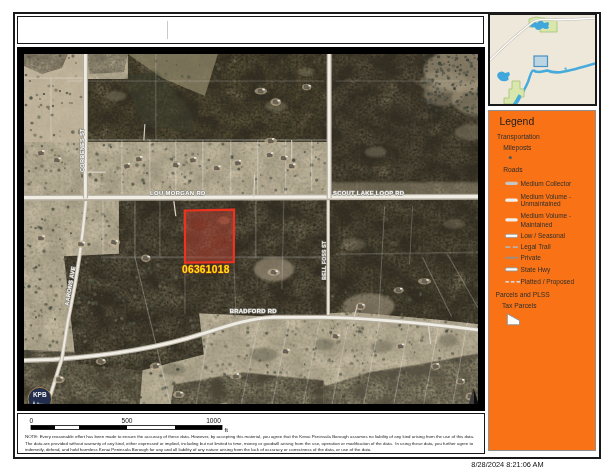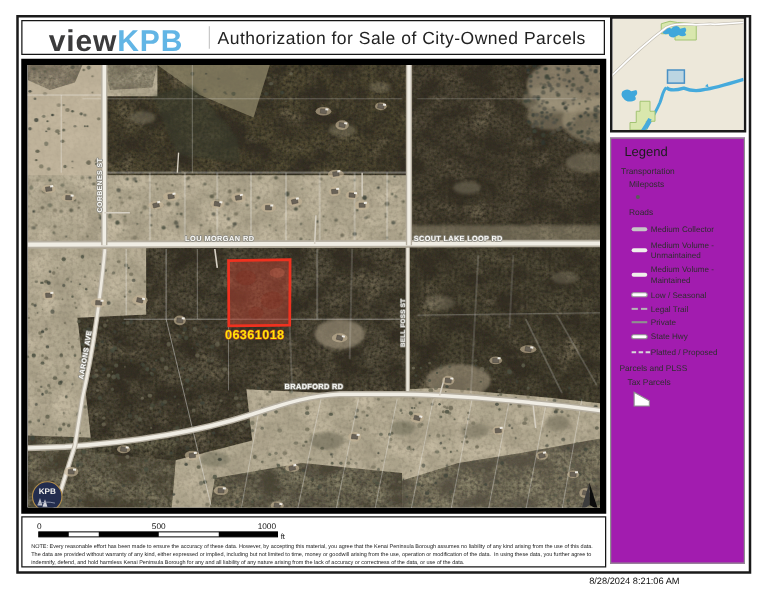--- a/index.html
+++ b/index.html
@@ -6,28 +6,26 @@
 html,body { width:612px; height:473px; background:#ffffff; font-family:"Liberation Sans",sans-serif; }
 .abs { position:absolute; }
 </style>
 </head>
 <body>
 
 <div class="abs" style="left:13px;top:12px;width:588px;height:447px;border:2px solid #1a1a1a;"></div>
 
 <div class="abs" style="left:17px;top:16px;width:467px;height:28px;border:1px solid #161616;background:#fff;">
 
-  <div class="abs" style="left:21px;top:3px;font-size:24px;font-weight:bold;letter-spacing:0.7px;"><span style="color:#3b3b3c;">view</span><span style="color:#62b5e5;">KPB</span></div>
 
   <div class="abs" style="left:149px;top:4px;width:1px;height:18px;background:#c9c9c9;"></div>
 
-  <div class="abs" style="left:156px;top:4.5px;font-size:14px;letter-spacing:0.4px;color:#222;">Authorization for Sale of City-Owned Parcels</div>
 </div>
 
-<div class="abs" style="left:17px;top:47px;width:467.5px;height:363.5px;border:5px solid #000000;overflow:hidden;">
+<div class="abs" style="left:17px;top:47px;width:467.5px;height:363.5px;border:7px solid #000000;overflow:hidden;">
 <svg width="465.5" height="361.5" viewBox="0 0 466 361" preserveAspectRatio="none">
 <defs>
 
 <filter id="fforest" x="-3%" y="-3%" width="106%" height="106%">
 <feTurbulence type="fractalNoise" baseFrequency="0.045 0.055" numOctaves="4" seed="7" result="big"></feTurbulence>
 <feColorMatrix in="big" type="matrix" values="0 0 0 0 0  0 0 0 0 0  0 0 0 0 0  2.4 0 0 0 -0.7" result="bigA"></feColorMatrix>
 <feFlood flood-color="#393328" result="dkc"></feFlood>
 <feComposite in="dkc" in2="bigA" operator="in" result="dark1"></feComposite>
 <feColorMatrix in="big" type="matrix" values="0 0 0 0 0  0 0 0 0 0  0 0 0 0 0  0 1.5 0 0 -0.85" result="ltA"></feColorMatrix>
 <feFlood flood-color="#8c8066" result="ltc"></feFlood>
@@ -1440,21 +1438,21 @@
 <path d="M 8,58 Q 12,55 15,58 L 19,57 Q 21,60 18,62 Q 20,65 16,66 Q 11,67 9,64 Q 6,61 8,58 Z" fill="#3fa7db"></path>
 
 <path d="M 22,66 L 30,66 L 30,74 L 34,74 L 34,82 L 27,82 L 27,89 L 14,89 L 14,83 L 19,83 L 19,74 L 22,74 Z" fill="#d9e7ad" stroke="#a3c373" stroke-width="0.8"></path>
 
 <path d="M 74,54 L 76,52 L 77,55 Z" fill="#45aadc"></path>
 
 <path d="M 30,80 C 28,84 26,87 24,90" fill="none" stroke="#45aadc" stroke-width="3"></path>
 </svg>
 </div>
 
-<div class="abs" style="left:488px;top:110px;width:107.5px;height:341px;border:1px solid #8f8f8f;background:#a21caf;overflow:hidden;">
+<div class="abs" style="left:488px;top:110px;width:107.5px;height:341px;border:1px solid #8f8f8f;background:#f97316;overflow:hidden;">
 <svg width="105" height="339" viewBox="0 0 105 339" font-family="Liberation Sans, sans-serif">
 
 <text x="10.5" y="13.8" font-size="10.4" fill="#1c1c1c">Legend</text>
 
 <text x="7.9" y="28" font-size="6.7" fill="#2e2e2e">Transportation</text>
 
 <text x="14.2" y="38.6" font-size="6.7" fill="#2e2e2e">Mileposts</text>
 
 <circle cx="21.3" cy="46.6" r="1.6" fill="#5a5a5a"></circle>
 

